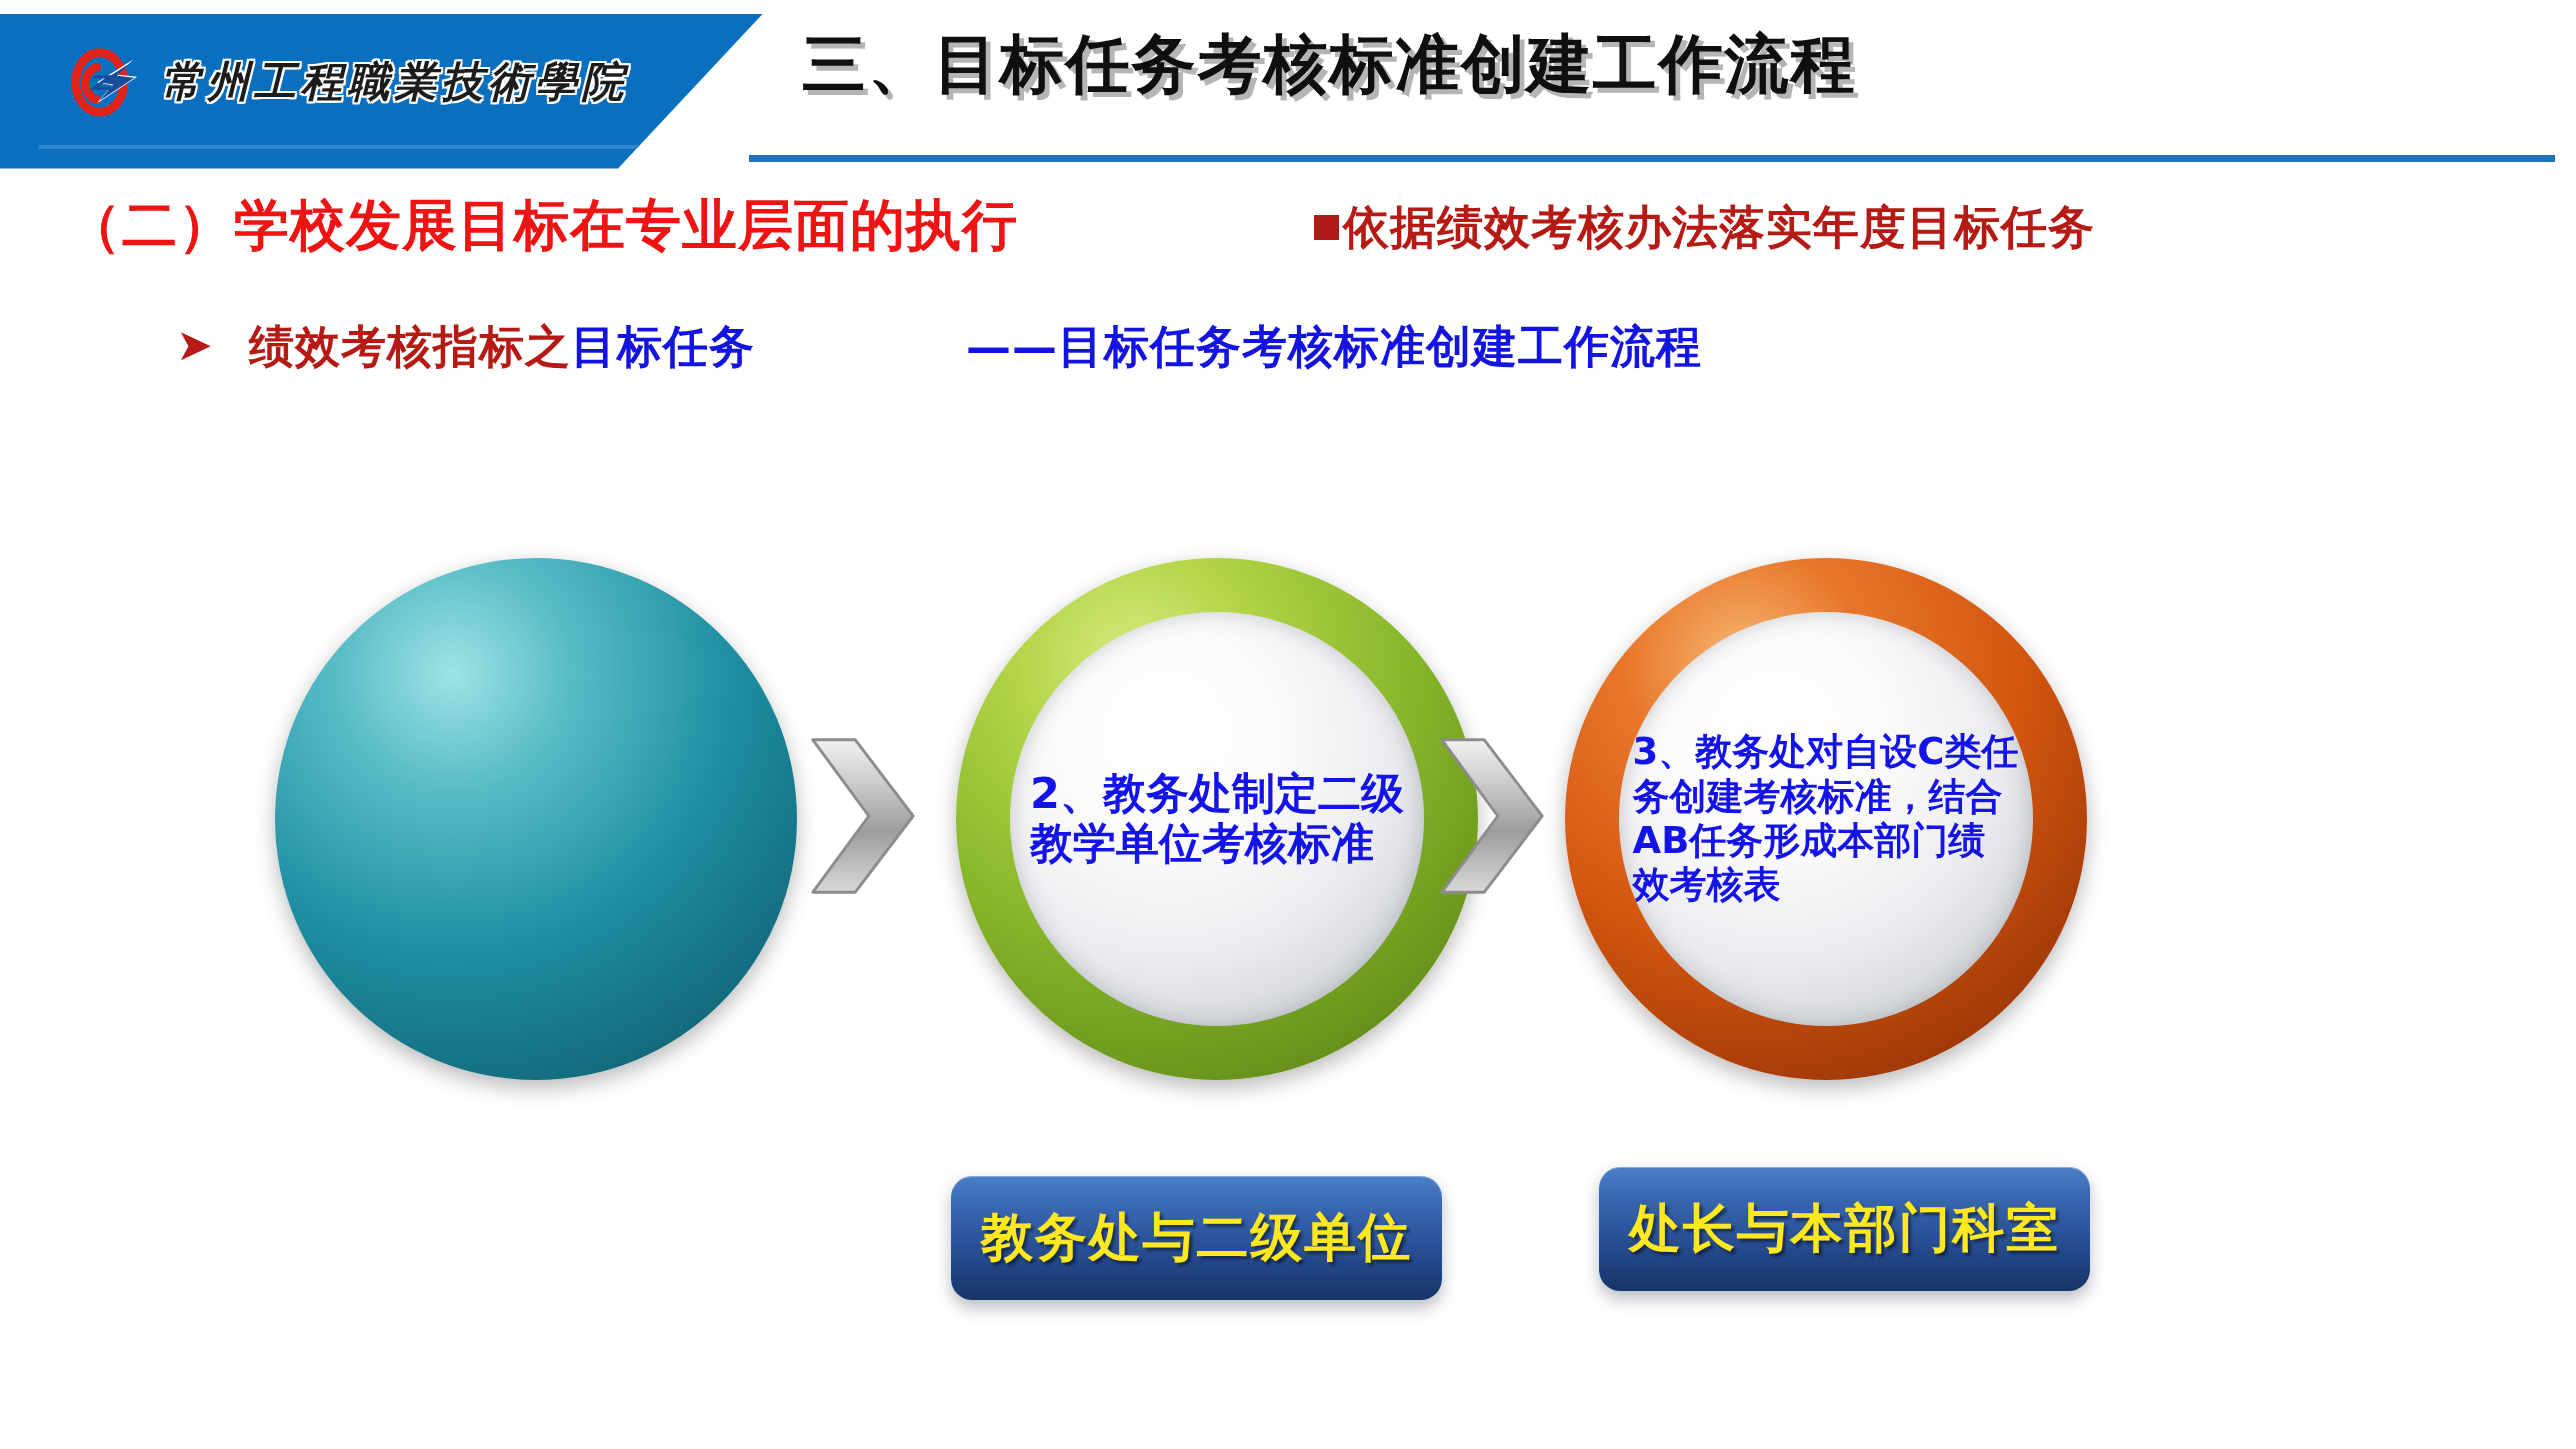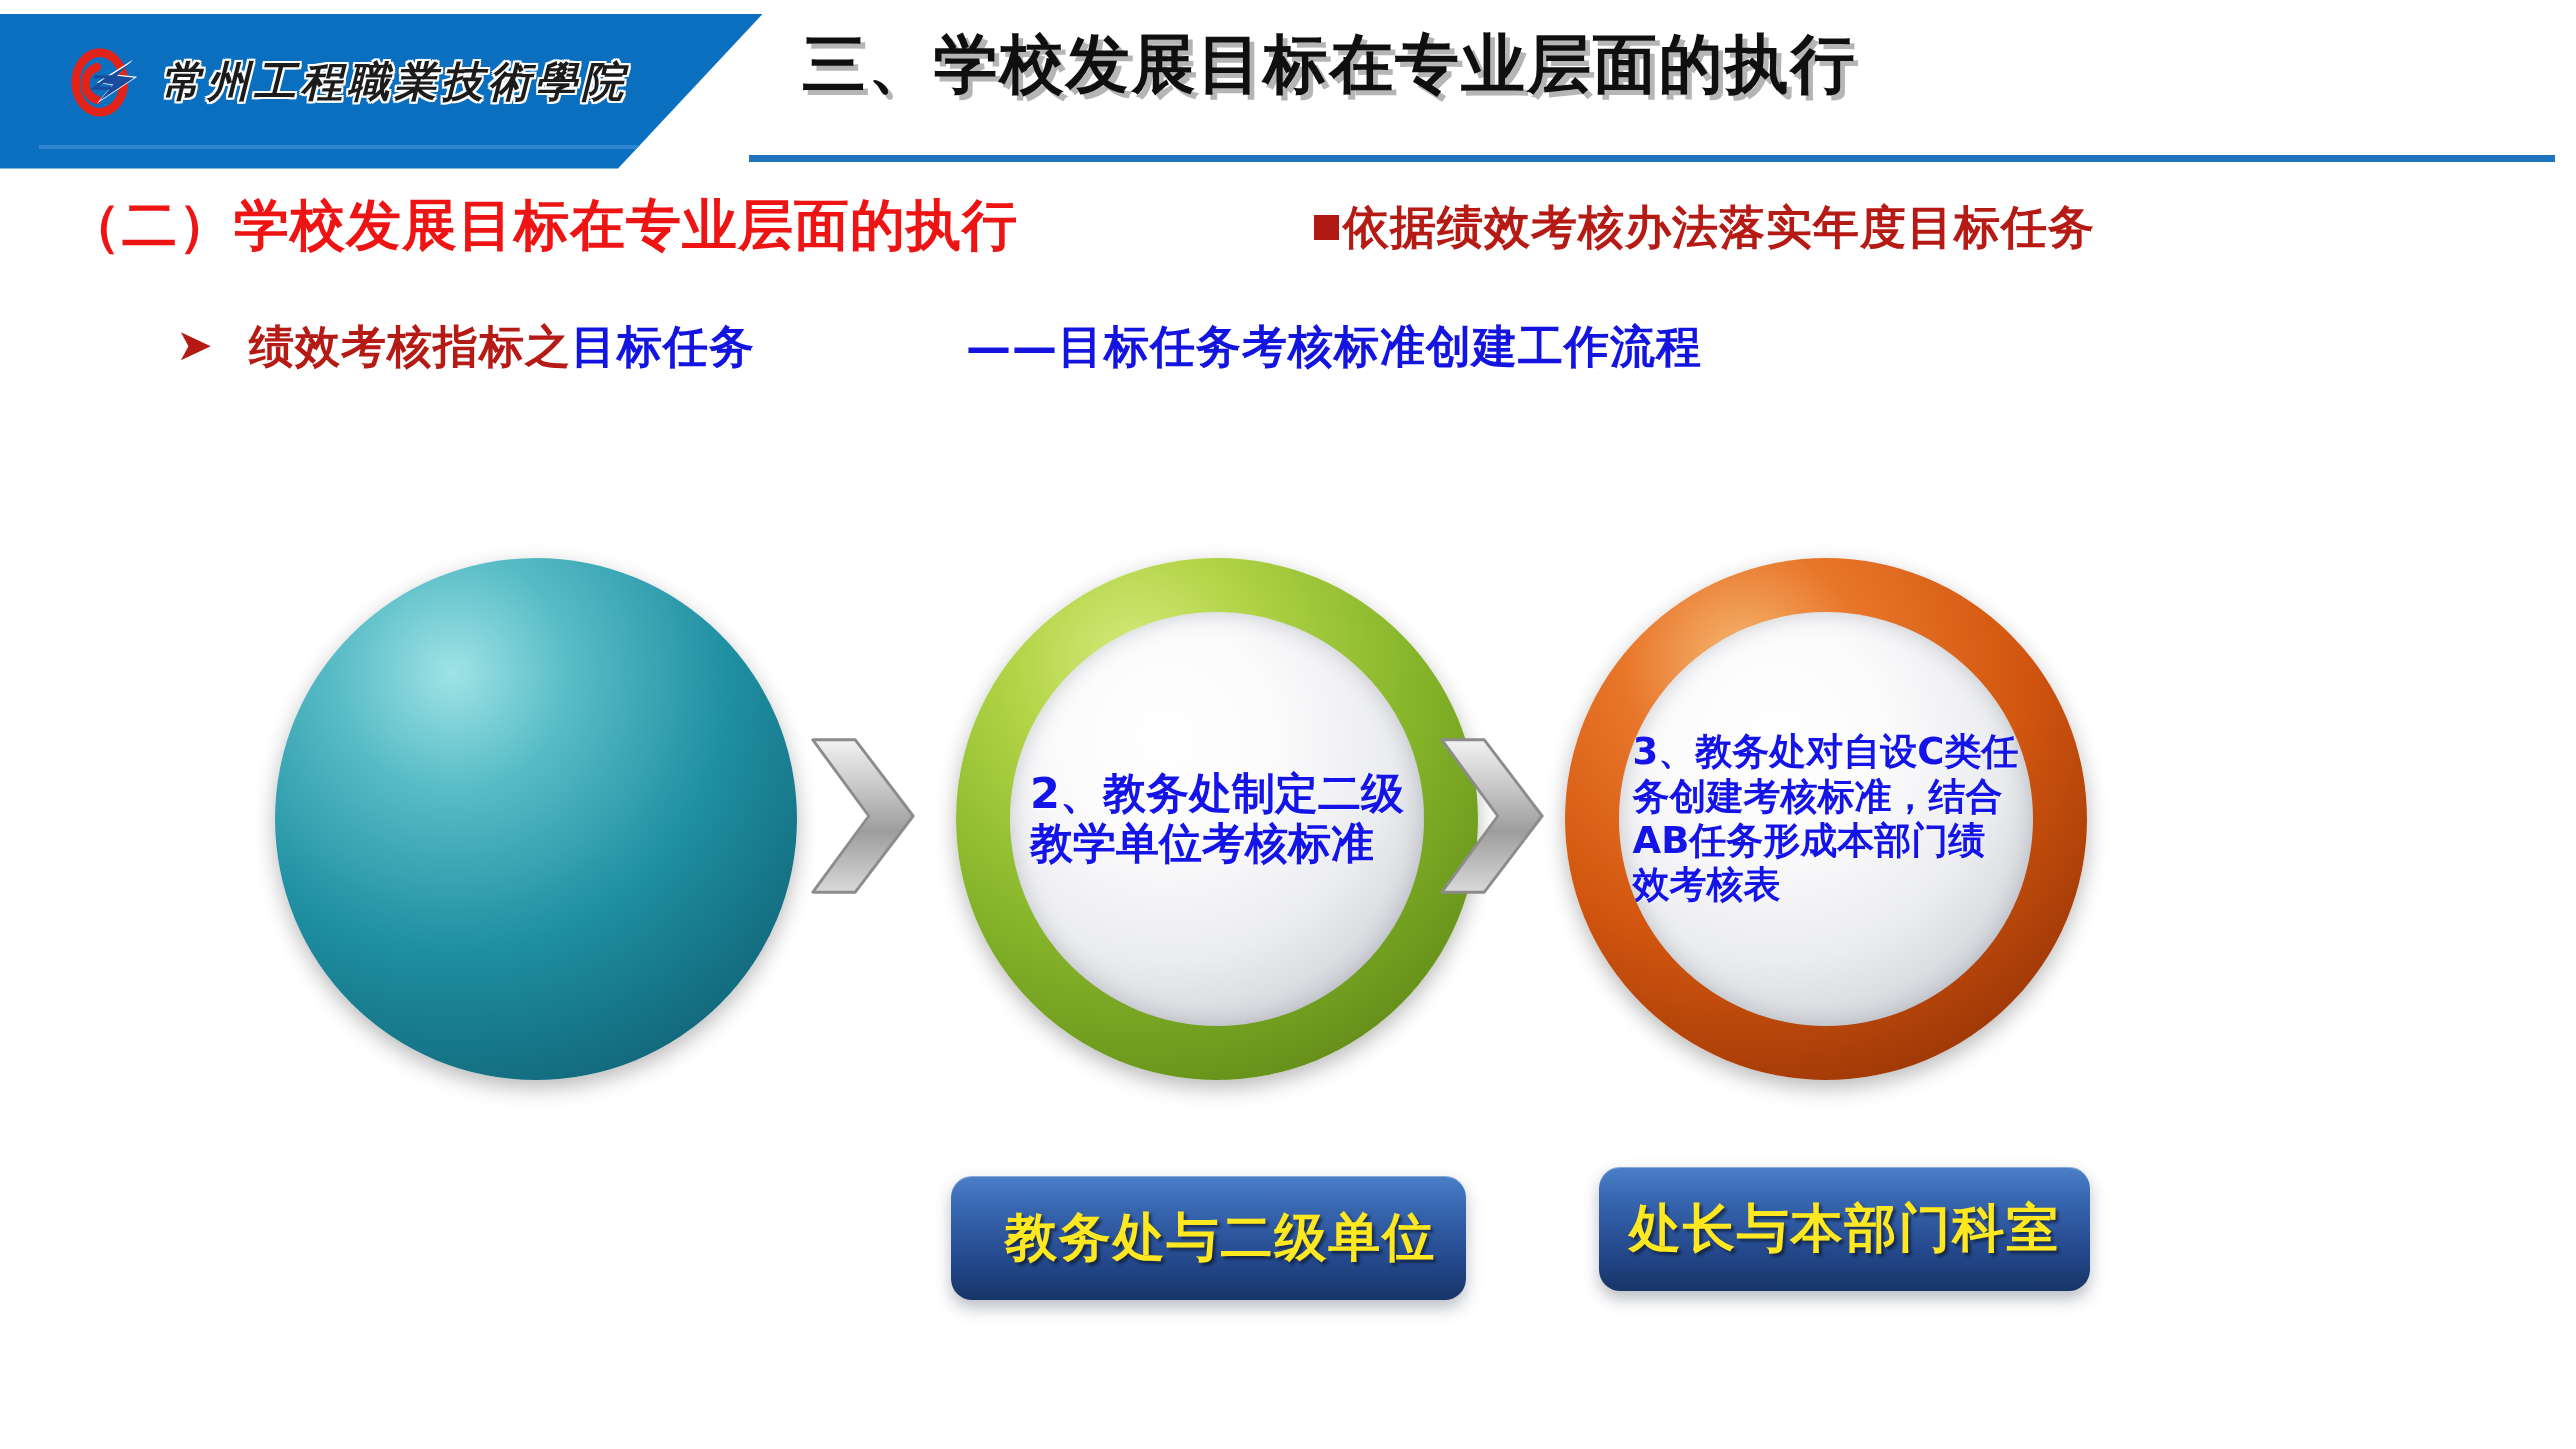--- a/index.html
+++ b/index.html
@@ -241,21 +241,21 @@
   }
   .pill span {
     color: #ffe81f;
     font-size: 52px;
     font-weight: bold;
     letter-spacing: 1.9px;
     white-space: nowrap;
     text-shadow: 2.9px 2.9px 2.9px rgba(0,0,0,0.45);
   }
   #pill1 { left: 299px; top: 1176px; width: 491px; }
-  #pill2 { left: 951px; top: 1176px; width: 491px; padding-left: 24px; }
+  #pill2 { left: 951px; top: 1176px; width: 491px; }
   #pill3 { left: 1599px; top: 1167px; width: 491px; }
 </style>
 </head>
 <body>
 
 <div id="header">
 
   <div class="banner"></div>
   <div class="banner-inner-line"></div>
 
@@ -265,21 +265,21 @@
         <ellipse cx="33" cy="40" rx="25" ry="31" fill="none" stroke="#e2231a" stroke-width="9"></ellipse>
         <path d="M30 24 C14 30 14 52 30 58" fill="none" stroke="#e2231a" stroke-width="9" stroke-linecap="round"></path>
         <path d="M68 16 L30 40 L46 43 L30 62 L72 34 L52 32 Z" fill="#ffffff"></path>
         <path d="M66 19 L33 40 L47 42 L33 59 L69 35 L51 33 Z" fill="#1a4b9c"></path>
         <path d="M27 34 L43 34 L27 46 L45 46" fill="none" stroke="#1a4b9c" stroke-width="3"></path>
       </svg>
     </span>
     <span class="logo-text">常州工程職業技術學院</span>
   </div>
 
-  <div class="slide-title">三、学校发展目标在专业层面的执行</div>
+  <div class="slide-title">三、目标任务考核标准创建工作流程</div>
   <div class="title-rule"></div>
 </div>
 
 <div class="sub-row-1">
   <div class="sub-red">（二）学校发展目标在专业层面的执行</div>
   <div class="sub-bullet-group">
     <span class="sq-bullet"></span>
     <span class="sub-darkred">依据绩效考核办法落实年度目标任务</span>
   </div>
 </div>

